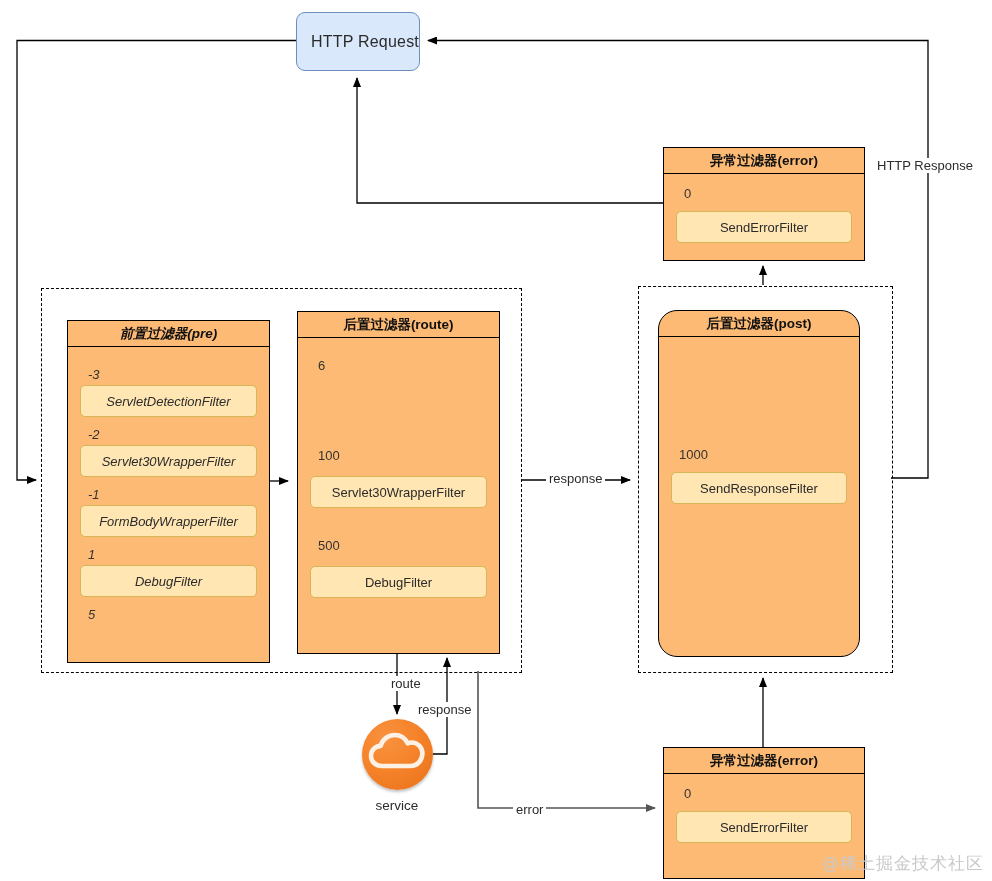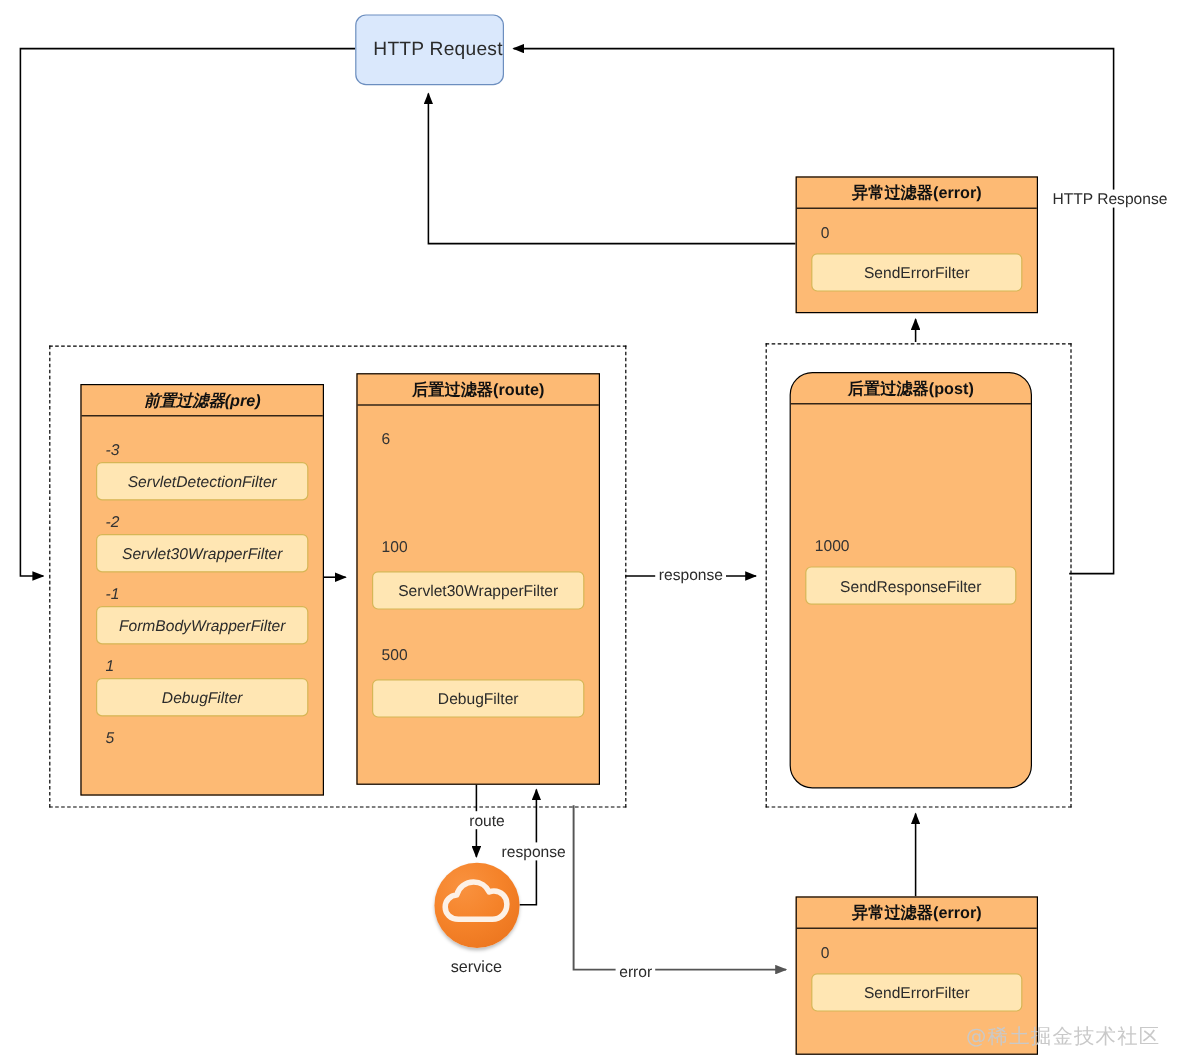--- a/index.html
+++ b/index.html
@@ -61,21 +61,21 @@
     box-shadow:0 2px 3px rgba(0,0,0,.25);
   }
   .service-icon svg{position:absolute;left:0;top:0;}
   .service-label{
     position:absolute;left:342px;top:798px;width:110px;text-align:center;
     font-size:13.5px;color:#2b2b2b;
   }
 
   
   .watermark{
-    position:absolute;right:25px;bottom:6px;
+    position:absolute;right:8px;bottom:6px;
     font-size:17px;color:#c9c9c9;letter-spacing:1px;
     font-family:"DejaVu Sans",sans-serif;
   }
 </style>
 </head>
 <body>
 
 <div id="canvas">
 
   <svg class="lines" viewBox="0 0 992 881" xmlns="http://www.w3.org/2000/svg">

